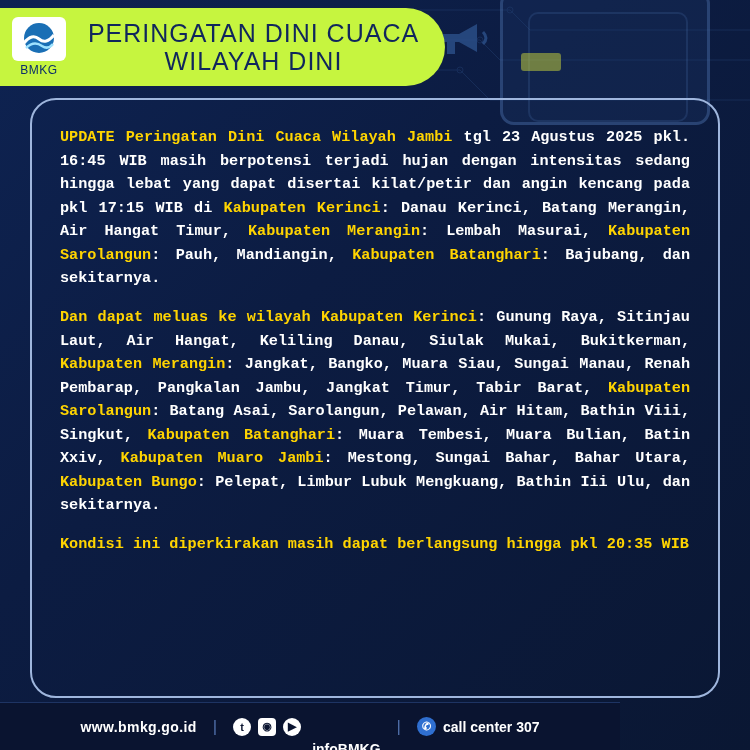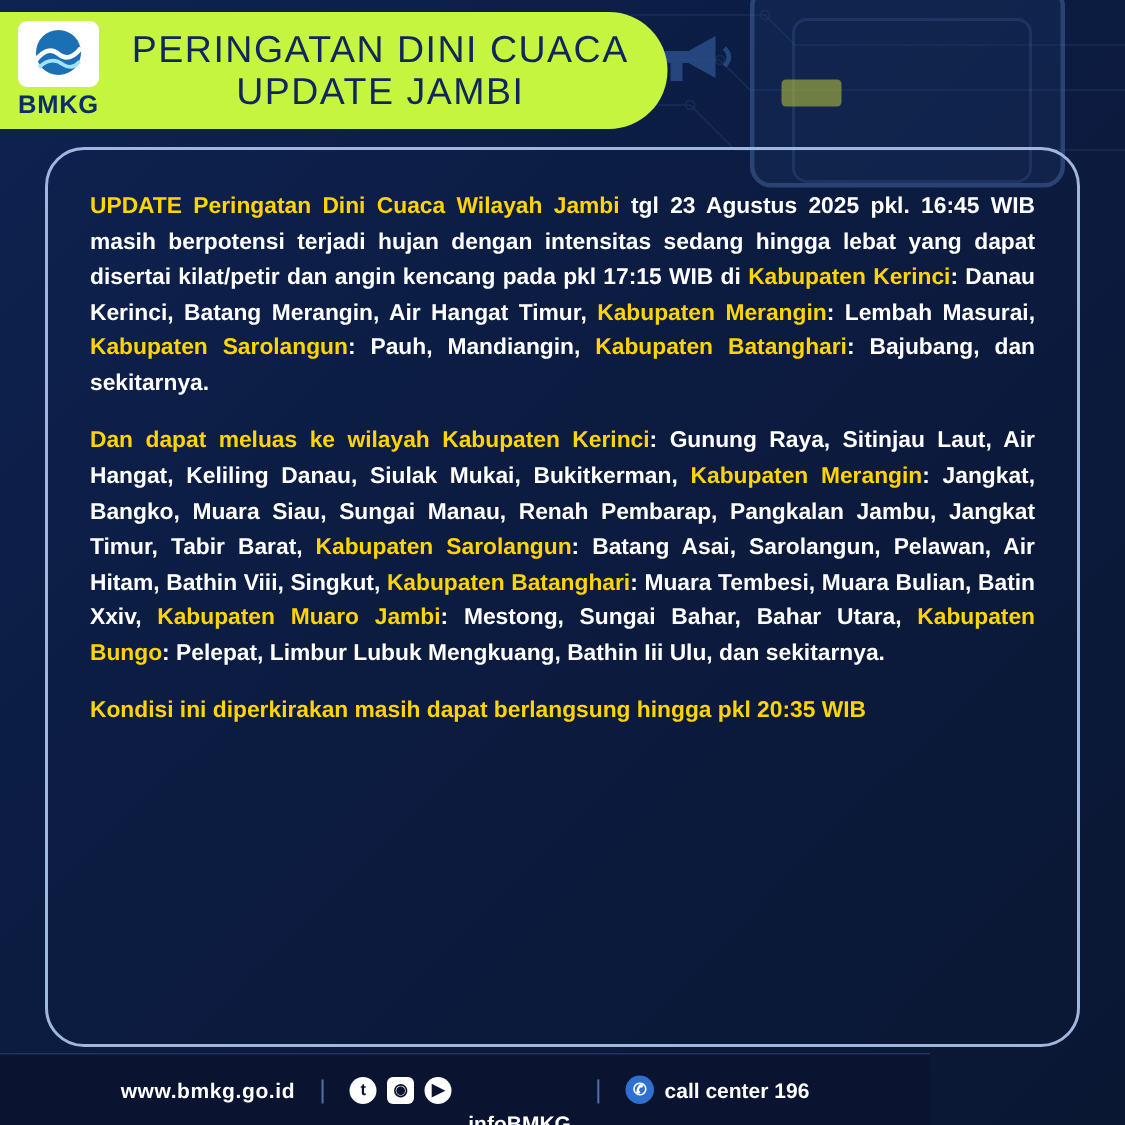--- a/index.html
+++ b/index.html
@@ -68,21 +68,21 @@
     align-items: center; justify-content: center;
     margin-left: 4px;
   }
   .logo-badge {
     width: 54px; height: 44px;
     background: #ffffff;
     border-radius: 6px;
     display: flex; align-items: center; justify-content: center;
   }
   .logo-text {
-    font-size: 17px; font-weight: bold; color: #0b2d6b;
+    font-size: 12px; font-weight: normal; color: #0b2d6b;
     letter-spacing: .5px; margin-top: 2px;
   }
   .header-titles {
     flex: 1;
     text-align: center;
     padding-right: 12px;
   }
   .header-titles .l1, .header-titles .l2 {
     color: #10265c;
     font-weight: normal;
@@ -100,20 +100,21 @@
     border-radius: 26px;
     background: transparent;
     padding: 26px 28px;
   }
   .body-text {
     font-size: 15.2px;
     line-height: 1.55;
     color: #ffffff;
     text-align: justify;
     font-weight: bold;
+    font-family: Liberation Mono, monospace;
   }
   .body-text p { margin: 0 0 15px 0; }
   .hl { color: #ffd400; }
   .note { color: #ffd400; margin-top: 4px; }
   .sign { color: #ffffff; font-weight: bold; margin-top: 18px; }
 
   
   .footer {
     position: absolute;
     left: 0; bottom: 0;
@@ -176,21 +177,21 @@
         <svg width="46" height="36" viewBox="0 0 46 36">
           <circle cx="23" cy="17" r="15" fill="#1a6fb5"></circle>
           <path d="M8,22 Q16,12 23,18 Q30,24 38,14" stroke="#ffffff" stroke-width="3" fill="none"></path>
           <path d="M10,27 Q18,19 26,25 Q32,29 37,23" stroke="#9fe3ff" stroke-width="2.5" fill="none"></path>
         </svg>
       </div>
       <div class="logo-text">BMKG</div>
     </div>
     <div class="header-titles">
       <div class="l1">PERINGATAN DINI CUACA</div>
-      <div class="l2">UPDATE JAMBI</div>
+      <div class="l2">WILAYAH DINI</div>
     </div>
   </div>
 
   <div class="card">
     <div class="body-text">
       <p id="p1"><span class="hl">UPDATE Peringatan Dini Cuaca Wilayah Jambi</span><span> tgl 23 Agustus 2025 pkl. 16:45 WIB masih berpotensi terjadi hujan dengan intensitas sedang hingga lebat yang dapat disertai kilat/petir dan angin kencang pada pkl 17:15 WIB di </span><span class="hl">Kabupaten Kerinci</span><span>: Danau Kerinci, Batang Merangin, Air Hangat Timur, </span><span class="hl">Kabupaten Merangin</span><span>: Lembah Masurai, </span><span class="hl">Kabupaten Sarolangun</span><span>: Pauh, Mandiangin, </span><span class="hl">Kabupaten Batanghari</span><span>: Bajubang, dan sekitarnya.</span></p>
       <p id="p2"><span class="hl">Dan dapat meluas ke wilayah </span><span class="hl">Kabupaten Kerinci</span><span>: Gunung Raya, Sitinjau Laut, Air Hangat, Keliling Danau, Siulak Mukai, Bukitkerman, </span><span class="hl">Kabupaten Merangin</span><span>: Jangkat, Bangko, Muara Siau, Sungai Manau, Renah Pembarap, Pangkalan Jambu, Jangkat Timur, Tabir Barat, </span><span class="hl">Kabupaten Sarolangun</span><span>: Batang Asai, Sarolangun, Pelawan, Air Hitam, Bathin Viii, Singkut, </span><span class="hl">Kabupaten Batanghari</span><span>: Muara Tembesi, Muara Bulian, Batin Xxiv, </span><span class="hl">Kabupaten Muaro Jambi</span><span>: Mestong, Sungai Bahar, Bahar Utara, </span><span class="hl">Kabupaten Bungo</span><span>: Pelepat, Limbur Lubuk Mengkuang, Bathin Iii Ulu, dan sekitarnya.</span></p>
       <p class="note">Kondisi ini diperkirakan masih dapat berlangsung hingga pkl 20:35 WIB</p>
     </div>
   </div>
@@ -200,16 +201,16 @@
     <span class="sep">|</span>
     <span class="social">
       <span class="sic round">t</span>
       <span class="sic">◉</span>
       <span class="sic round">▶</span>
       <span class="handle">infoBMKG</span>
     </span>
     <span class="sep">|</span>
     <span class="call">
       <span class="phone-ic">✆</span>
-      <span>call center 196</span>
+      <span>call center 307</span>
     </span>
   </div>
 </div>
 
 </body></html>

